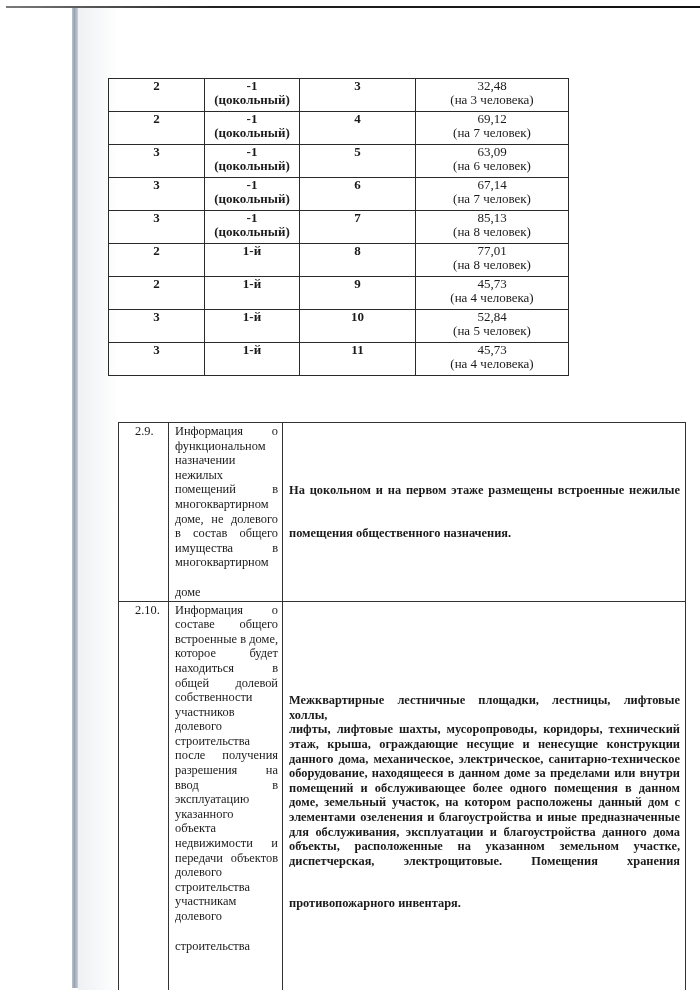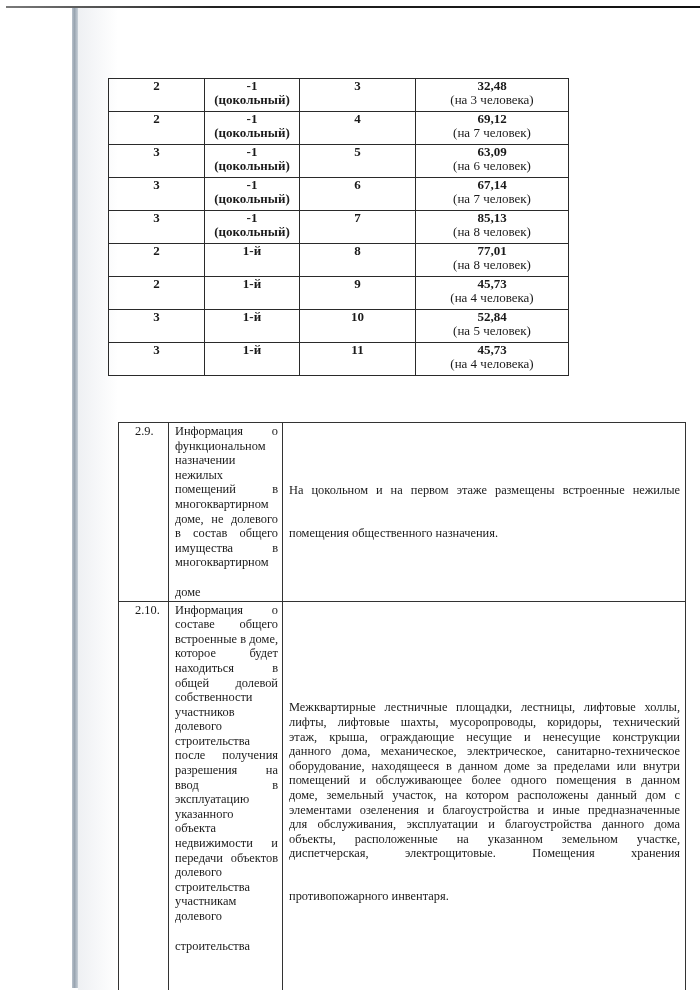--- a/index.html
+++ b/index.html
@@ -31,21 +31,21 @@
     .apt-table td {
       border: 1px solid #2a2a2a; text-align: center; vertical-align: top;
       padding: 0 2px 2px 2px; height: 30px;
     }
     .apt-table col.c1 { width: 96px; }
     .apt-table col.c2 { width: 95px; }
     .apt-table col.c3 { width: 116px; }
     .apt-table col.c4 { width: 153px; }
     .bold { font-weight: bold; }
     .apt-table .floor { font-weight: bold; }
-    .apt-table .area { font-weight: bold; display: block; }
+    .apt-table .area { font-weight: normal; display: block; }
     .apt-table .persons { display: block; font-weight: normal; }
 
     
     .info-table {
       position: absolute; left: 118px; top: 422px; width: 567px;
       border-collapse: collapse; table-layout: fixed;
       font-size: 12.4px; line-height: 14.6px;
     }
     .info-table col.n { width: 50px; }
     .info-table col.t { width: 114px; }
@@ -54,21 +54,21 @@
       border: 1px solid #333; vertical-align: top; padding: 1px 4px;
     }
     .info-table td.num { padding-left: 16px; }
     .info-table td.label { text-align: justify; padding: 1px 4px 1px 6px; }
     .info-table td.value { vertical-align: middle; text-align: justify; padding: 0 5px 0 6px; }
     .label-line { display: block; text-align: justify; text-align-last: justify; }
     .label-line.last { text-align-last: left; margin-top: 15px; }
     .row-29 td { height: 160px; }
     .row-210 td { height: 385px; }
     .value-210 { padding-top: 8px !important; }
-    .val-line { display: block; text-align: justify; text-align-last: justify; }
+    .val-line { display: block; text-align: justify; text-align-last: justify; font-weight: bold; }
     .val-line.last { text-align-last: left; margin-top: 28px; }
   </style>
 </head>
 <body>
 
 <div class="top-edge"></div>
 <div class="page-shade"></div>
 <div class="left-strip"></div>
 
 <table class="apt-table">

